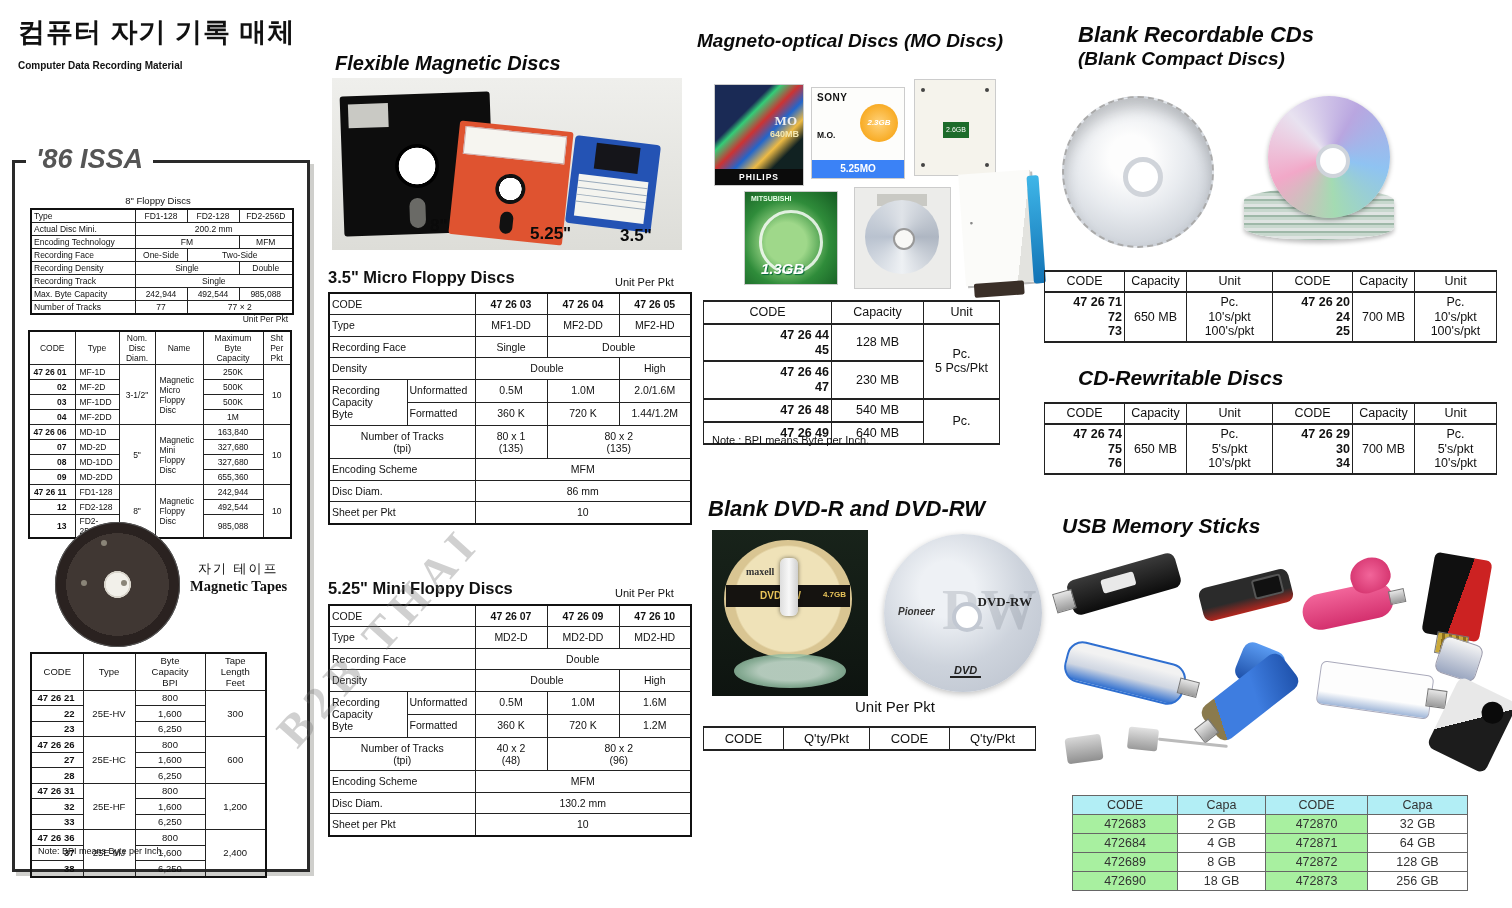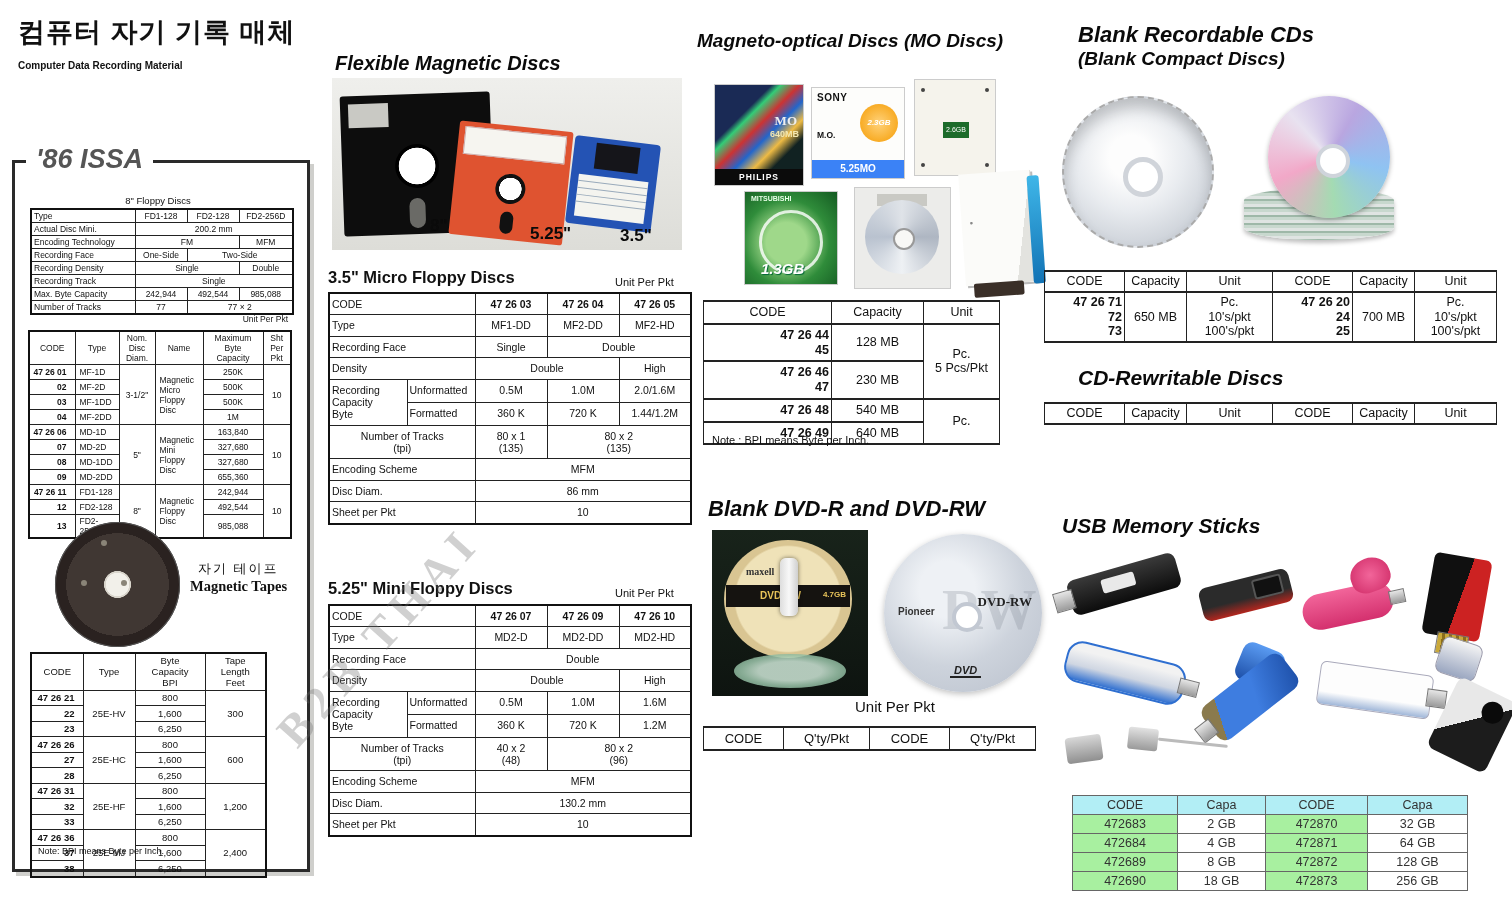--- a/index.html
+++ b/index.html
@@ -96,21 +96,21 @@
   
   .maxell{background:linear-gradient(#18231a,#0e1410);}
   .maxell .disc{position:absolute;left:12px;top:10px;width:128px;height:118px;border-radius:50%;background:radial-gradient(circle,#efe2b8 0 60%,#d9c592 62% 100%);}
   .maxell .band{position:absolute;left:14px;top:55px;width:124px;height:22px;background:#151310;color:#e8c45a;font-size:10px;font-weight:700;line-height:22px;padding-left:34px;box-sizing:border-box;}
   .maxell .brand{position:absolute;left:34px;top:36px;color:#333;font-size:10px;font-weight:700;font-family:"Liberation Serif",serif;}
   .maxell .cap47{position:absolute;right:22px;top:60px;color:#e8c45a;font-size:8px;font-weight:700;}
   .maxell .spindle{position:absolute;left:68px;top:28px;width:18px;height:58px;background:linear-gradient(90deg,#ddd,#f8f8f8,#cfcfcf);border-radius:6px;box-shadow:0 0 4px #0008;}
   .maxell .stack{position:absolute;left:22px;bottom:8px;width:112px;height:34px;border-radius:50%;background:radial-gradient(ellipse at 50% 50%,#cfe8d8 0 40%,#9fc8ae 60%,#5b8c6e 100%);opacity:.85;}
   .pioneer{border-radius:50%;background:radial-gradient(circle at 40% 35%,#eef1f5 0 20%,#cdd3dc 55%,#b9c0cc 100%);box-shadow:0 2px 6px rgba(0,0,0,.25);}
   .pioneer .hole{position:absolute;left:50%;top:50%;width:22px;height:22px;margin:-11px 0 0 -11px;border-radius:50%;background:#fff;border:4px solid #c2c8d2;}
-  .pioneer .brand{position:absolute;left:14px;top:72px;font-size:10px;font-weight:700;color:#333;}
+  .pioneer .brand{position:absolute;left:14px;top:72px;font-size:10px;font-weight:700;font-style:italic;color:#333;}
   .pioneer .type{position:absolute;right:10px;top:60px;font-size:13px;font-weight:700;font-family:"Liberation Serif",serif;color:#222;}
   .pioneer .logo{position:absolute;left:66px;bottom:14px;font-size:11px;font-weight:800;font-style:italic;color:#222;border-bottom:2px solid #222;padding:0 4px;}
   .pioneer .ghost{position:absolute;left:58px;top:44px;font-size:56px;font-weight:800;color:rgba(120,128,140,.25);font-family:"Liberation Serif",serif;}
   
   .cd1{border-radius:50%;border:2px dashed #aaa;background:radial-gradient(circle at 45% 40%,#fdfdfd 0 18%,#e8ebef 45%,#cdd2d9 75%,#eceef2 100%);box-shadow:inset 0 10px 14px rgba(0,0,0,.18);}
   .cd1 .hole{position:absolute;left:50%;top:50%;width:30px;height:30px;margin:-15px 0 0 -15px;border-radius:50%;background:#fff;border:5px solid #d0d4da;}
   .cd-stack-top{border-radius:50%;background:conic-gradient(from 30deg,#b9a6e0,#8fc3f2,#a4dbb2,#f2a8c8,#e8e2f0,#b9a6e0);box-shadow:0 2px 5px rgba(0,0,0,.3);}
   .cd-stack-top .hole{position:absolute;left:50%;top:50%;width:26px;height:26px;margin:-13px 0 0 -13px;border-radius:50%;background:#fff;border:4px solid #cfd4db;}
   .cd-pile{border-radius:50% / 24%;background:repeating-linear-gradient(#dfe4e2 0 3px,#9eb8a8 3px 5px,#c8d8ce 5px 8px);box-shadow:0 3px 4px rgba(0,0,0,.25);}
   
@@ -706,20 +706,36 @@
     </colgroup>
   <tbody>
       <tr>
         <td>CODE</td>
         <td>Capacity</td>
         <td>Unit</td>
         <td>CODE</td>
         <td>Capacity</td>
         <td>Unit</td>
       </tr>
+      <tr>
+        <td class="r">47 26 74
+75
+76</td>
+        <td>650 MB</td>
+        <td>Pc.
+5's/pkt
+10's/pkt</td>
+        <td class="r">47 26 29
+30
+34</td>
+        <td>700 MB</td>
+        <td>Pc.
+5's/pkt
+10's/pkt</td>
+      </tr>
     </tbody>
 </table>
 
 <div class="abs sec-title" style="left:1062px;top:514px;font-size:21px;text-align:center;">USB Memory Sticks</div>
 
 <div class="stick" style="left:1068px;top:566px;width:112px;height:36px;background:linear-gradient(#3a3a3a,#0c0c0c);transform:rotate(-16deg);">
   <div class="conn" style="left:-16px;top:8px;width:18px;height:18px;"></div>
   <div style="position:absolute;left:34px;top:8px;width:34px;height:14px;background:#e9e9e9;border-radius:3px;"></div>
 </div>
 <div class="stick" style="left:1200px;top:578px;width:92px;height:34px;background:linear-gradient(#2b2b2b 60%,#b3261e);transform:rotate(-14deg);">

